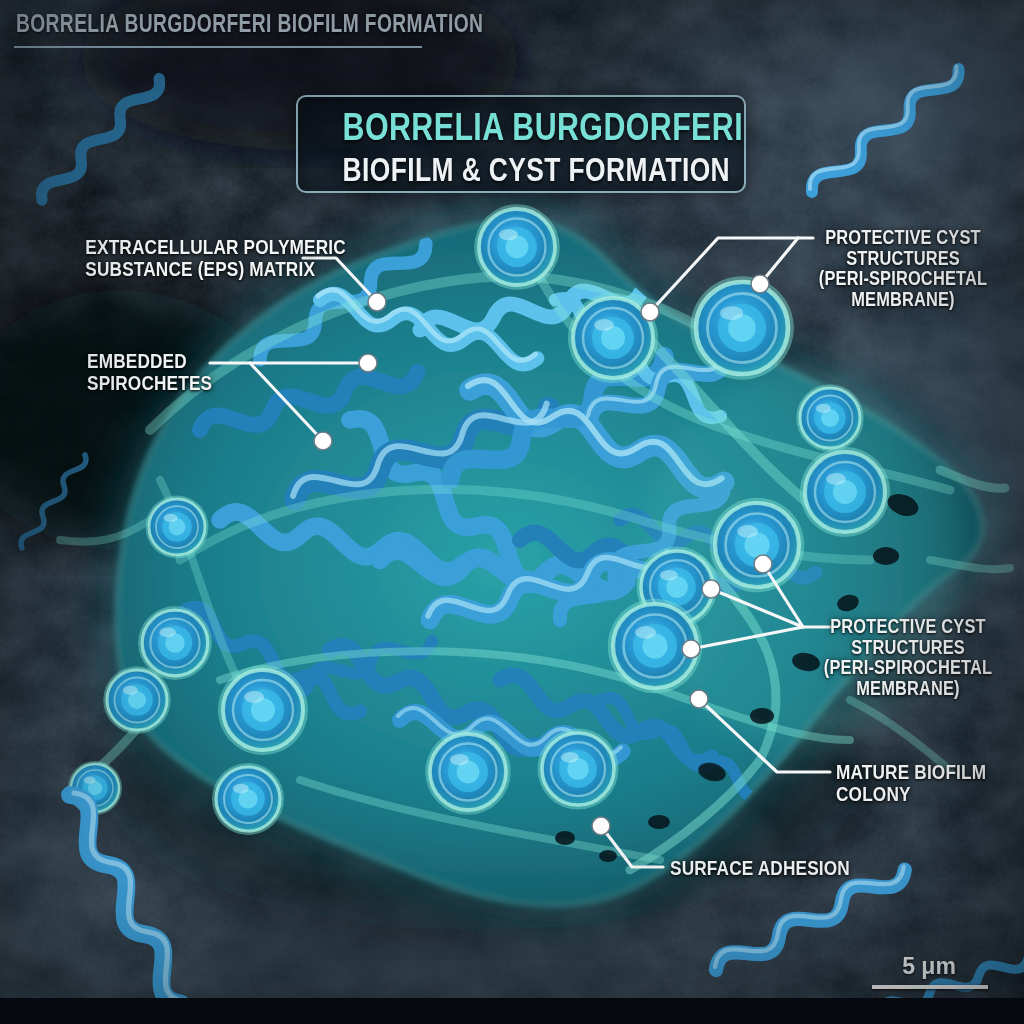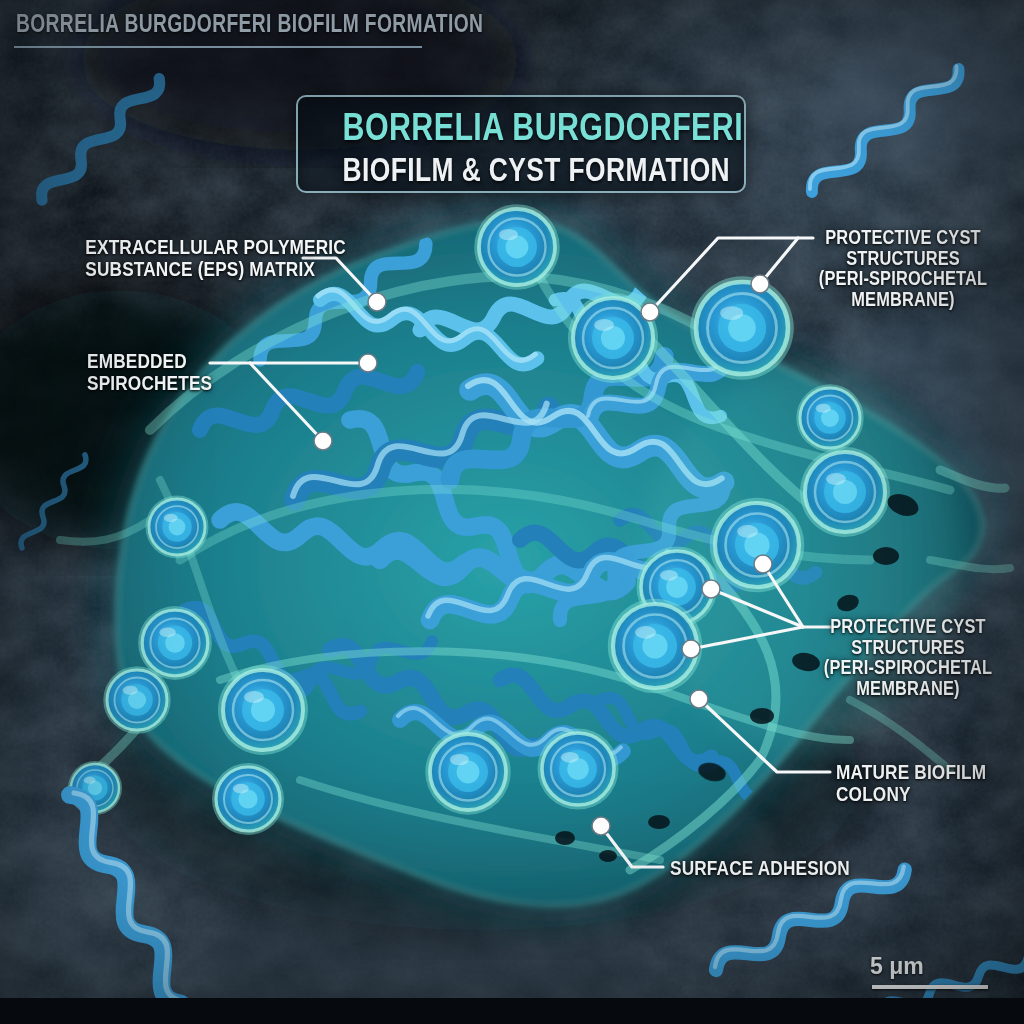--- a/index.html
+++ b/index.html
@@ -41,21 +41,21 @@
     text-shadow:0 2px 4px rgba(0,0,0,.75);}
   .callout{position:absolute;color:#f3f6f7;font-weight:bold;font-size:21px;
     line-height:22px;letter-spacing:.2px;white-space:nowrap;
     text-shadow:0 1px 3px rgba(0,0,0,.95),0 0 8px rgba(0,0,0,.6);}
   .cond-l{transform:scaleX(.82);transform-origin:0 0;}
   .cond-r{transform:scaleX(.82);transform-origin:100% 0;}
   .cond-c{transform:scaleX(.82);transform-origin:50% 0;}
   .ta-r{text-align:right;} .ta-c{text-align:center;}
   .lh20{line-height:20.5px;font-size:20px;}
   .scalebar-label{position:absolute;left:870px;top:953px;width:118px;
-    text-align:left;color:#eef3f5;font-size:23px;font-weight:bold;
+    text-align:center;color:#eef3f5;font-size:23px;font-weight:bold;
     text-shadow:0 1px 3px rgba(0,0,0,.9);}
   .scalebar-line{position:absolute;left:872px;top:985px;width:116px;height:4px;
     background:#f2f5f6;box-shadow:0 1px 3px rgba(0,0,0,.8);}
 </style>
 </head>
 <body>
 
 <div id="canvas">
 
   <svg width="1024" height="1024" viewBox="0 0 1024 1024">

